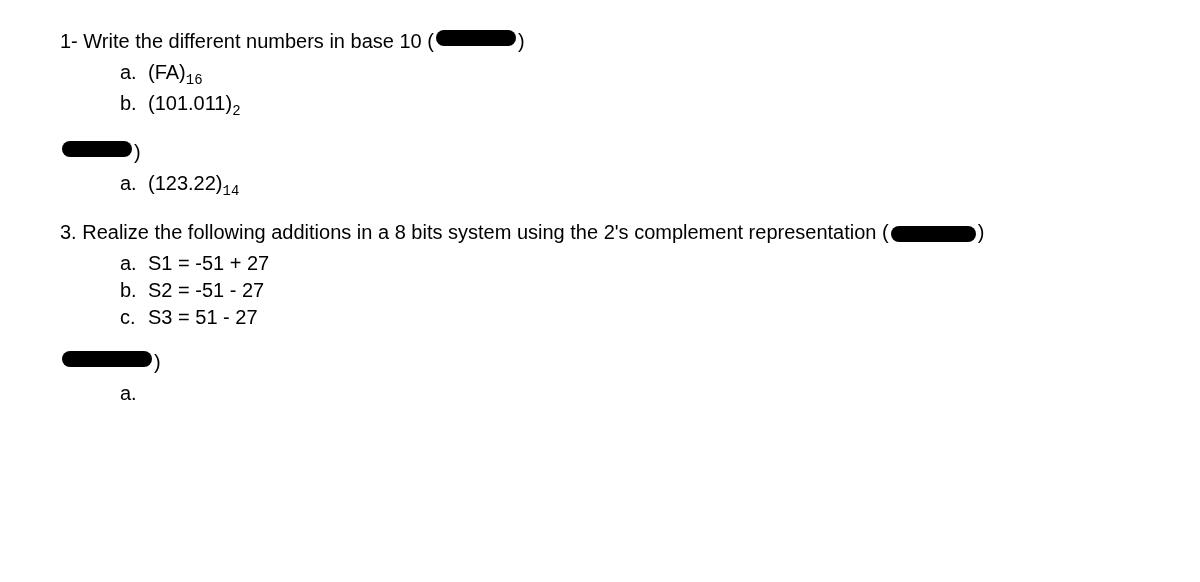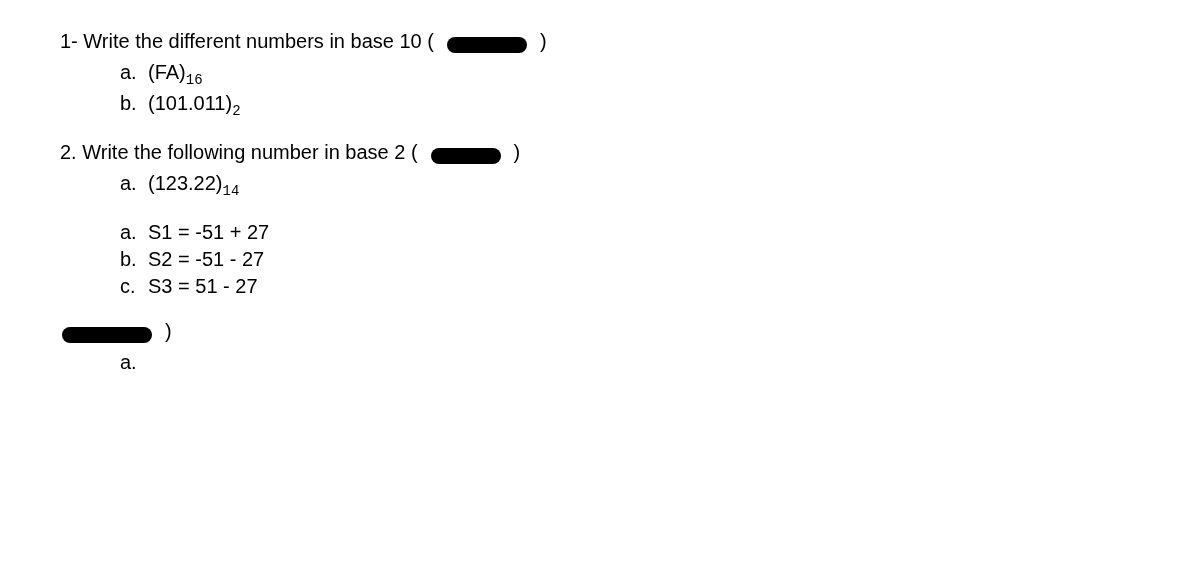--- a/index.html
+++ b/index.html
@@ -15,23 +15,22 @@
       padding: 30px 60px;
       width: 1200px;
       height: 582px;
     }
     .question {
       margin-bottom: 22px;
     }
     .question-title {
       margin-bottom: 8px;
       display: flex;
-      align-items: flex-end;
+      align-items: flex-start;
       flex-wrap: wrap;
-      gap: 11px;
     }
     .question-title.justified {
       text-align: justify;
       display: block;
     }
     .sub-list {
       padding-left: 60px;
     }
     .sub-item {
       margin-bottom: 4px;
@@ -81,35 +80,37 @@
       <span class="sub-letter">b.</span>
       <span>
         <span class="inline-sub">(101.011)</span><span class="subscript">2</span>
       </span>
     </div>
   </div>
 </div>
 
 <div class="question">
   <div class="question-title">
-    <span>2. Write the following number in base 2 (</span>
     <span class="redaction w70"></span>
     <span>)</span>
   </div>
   <div class="sub-list">
     <div class="sub-item">
       <span class="sub-letter">a.</span>
       <span>
         <span class="inline-sub">(123.22)</span><span class="subscript">14</span>
       </span>
     </div>
   </div>
 </div>
 
 <div class="question">
+  <div class="question-title justified">
+    <span>3. Realize the following additions in a 8 bits system using the 2's complement representation (</span><span class="redaction w85"></span><span>)</span>
+  </div>
   <div class="sub-list">
     <div class="sub-item">
       <span class="sub-letter">a.</span>
       <span>S1 = -51 + 27</span>
     </div>
     <div class="sub-item">
       <span class="sub-letter">b.</span>
       <span>S2 = -51 - 27</span>
     </div>
     <div class="sub-item">

